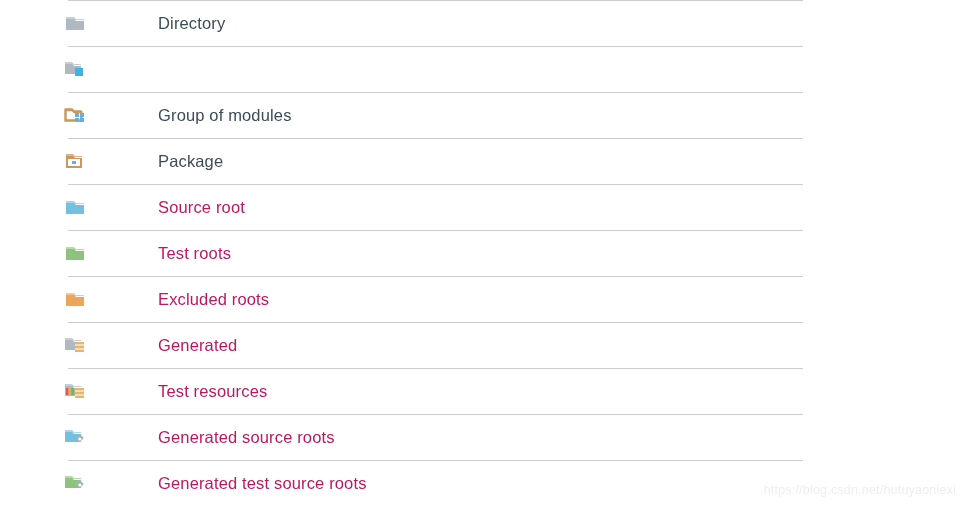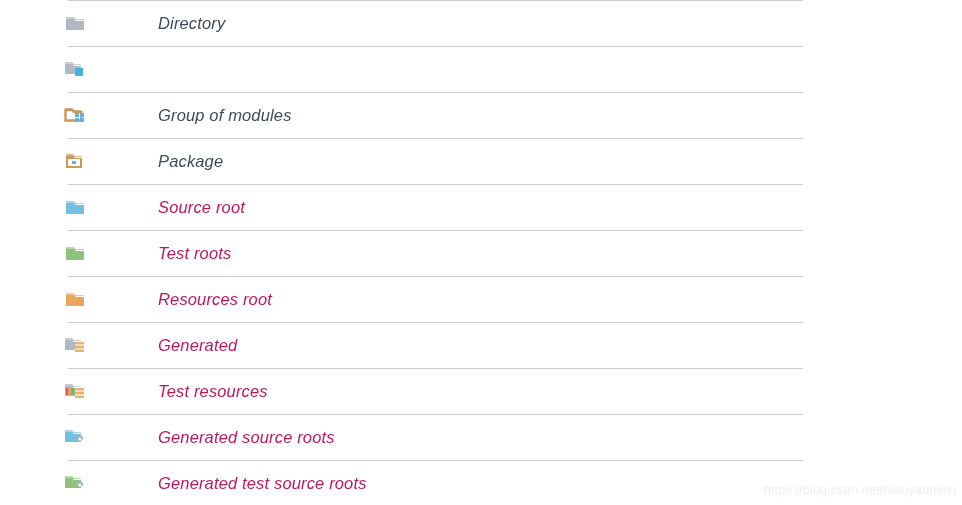--- a/index.html
+++ b/index.html
@@ -13,21 +13,20 @@
     font-family: "Liberation Sans", sans-serif;
     overflow: hidden;
     position: relative;
   }
 
   .legend-table {
     position: absolute;
     left: 0;
     top: 0;
     width: 810px;
-    font-style: italic;
   }
 
   .legend-row {
     display: flex;
     align-items: center;
     height: 46px;
     box-sizing: border-box;
     position: relative;
   }
 
@@ -165,21 +164,21 @@
 
   <div class="legend-row">
     <div class="cell-icon">
       <span class="icon-wrap">
         <svg width="24" height="22" viewBox="0 0 24 22">
           <path d="M2 5 h8 l2 2 h8 v1 h-18 z" fill="#f3c894"></path>
           <path d="M2 7 h8 l2 2 h8 v9 h-18 z" fill="#eda55e"></path>
         </svg>
       </span>
     </div>
-    <div class="cell-label label-link">Resources root</div>
+    <div class="cell-label label-link">Excluded roots</div>
   </div>
 
   <div class="legend-row">
     <div class="cell-icon">
       <span class="icon-wrap">
         <svg width="24" height="22" viewBox="0 0 24 22">
           <path d="M1 4 h7 l2 2 h7 v1 h-16 z" fill="#c8ced4"></path>
           <path d="M1 6 h7 l2 2 h7 v8 h-16 z" fill="#b0b8c1"></path>
           <rect x="11" y="8" width="9" height="10" fill="#f2dcb8"></rect>
           <rect x="11" y="8" width="9" height="2" fill="#e8b469"></rect>

